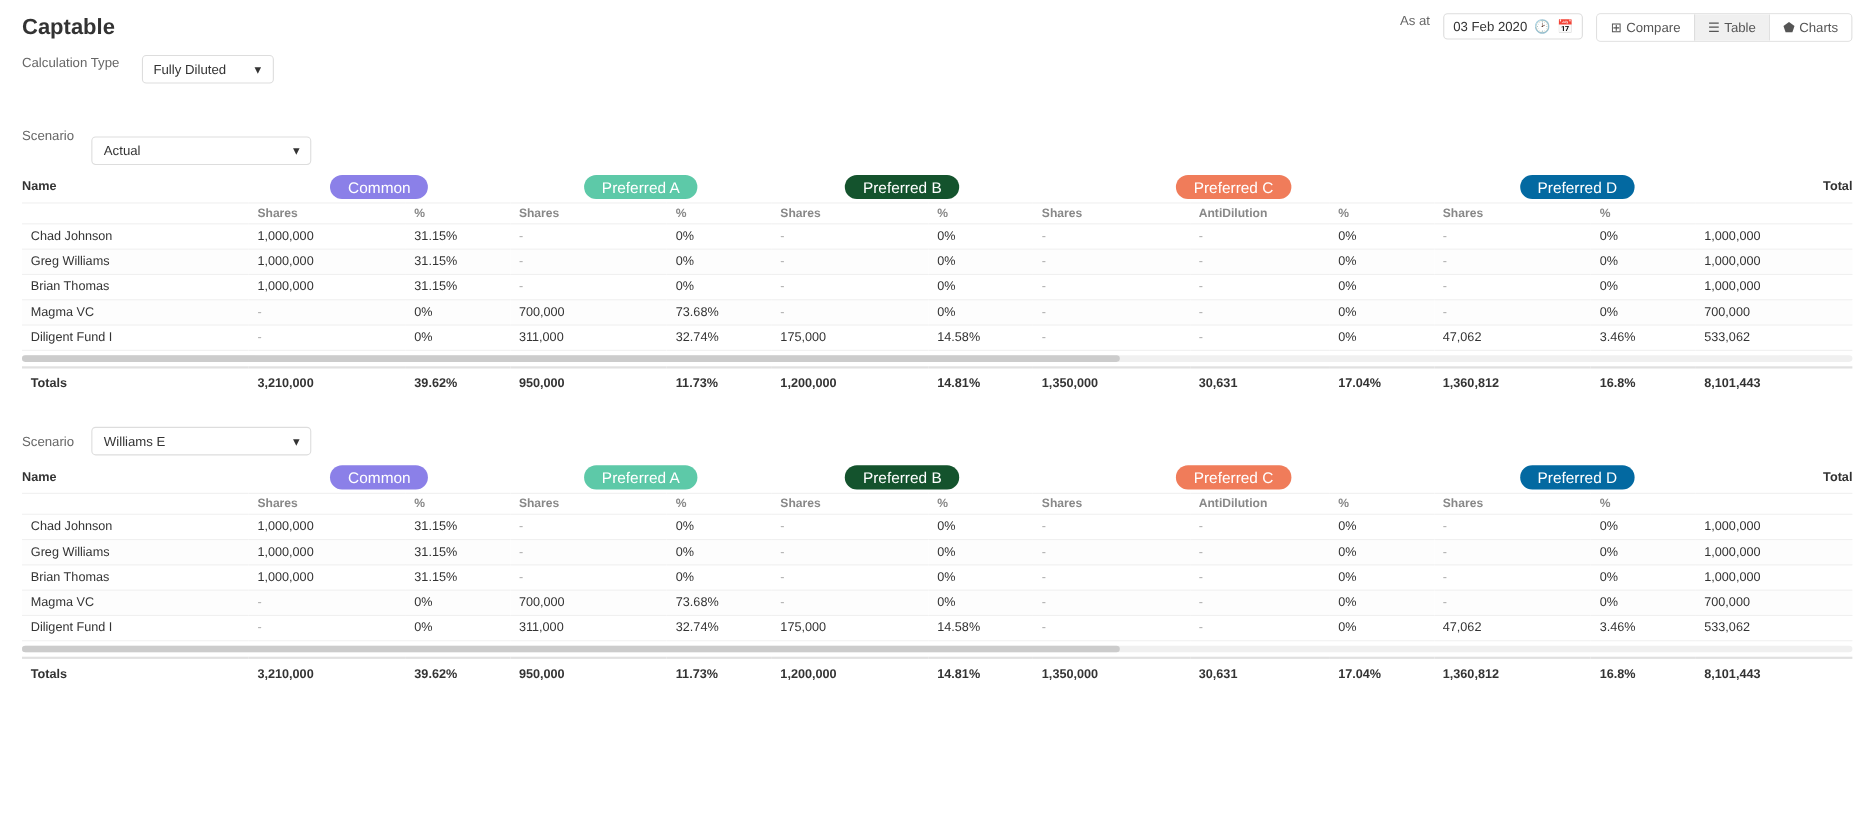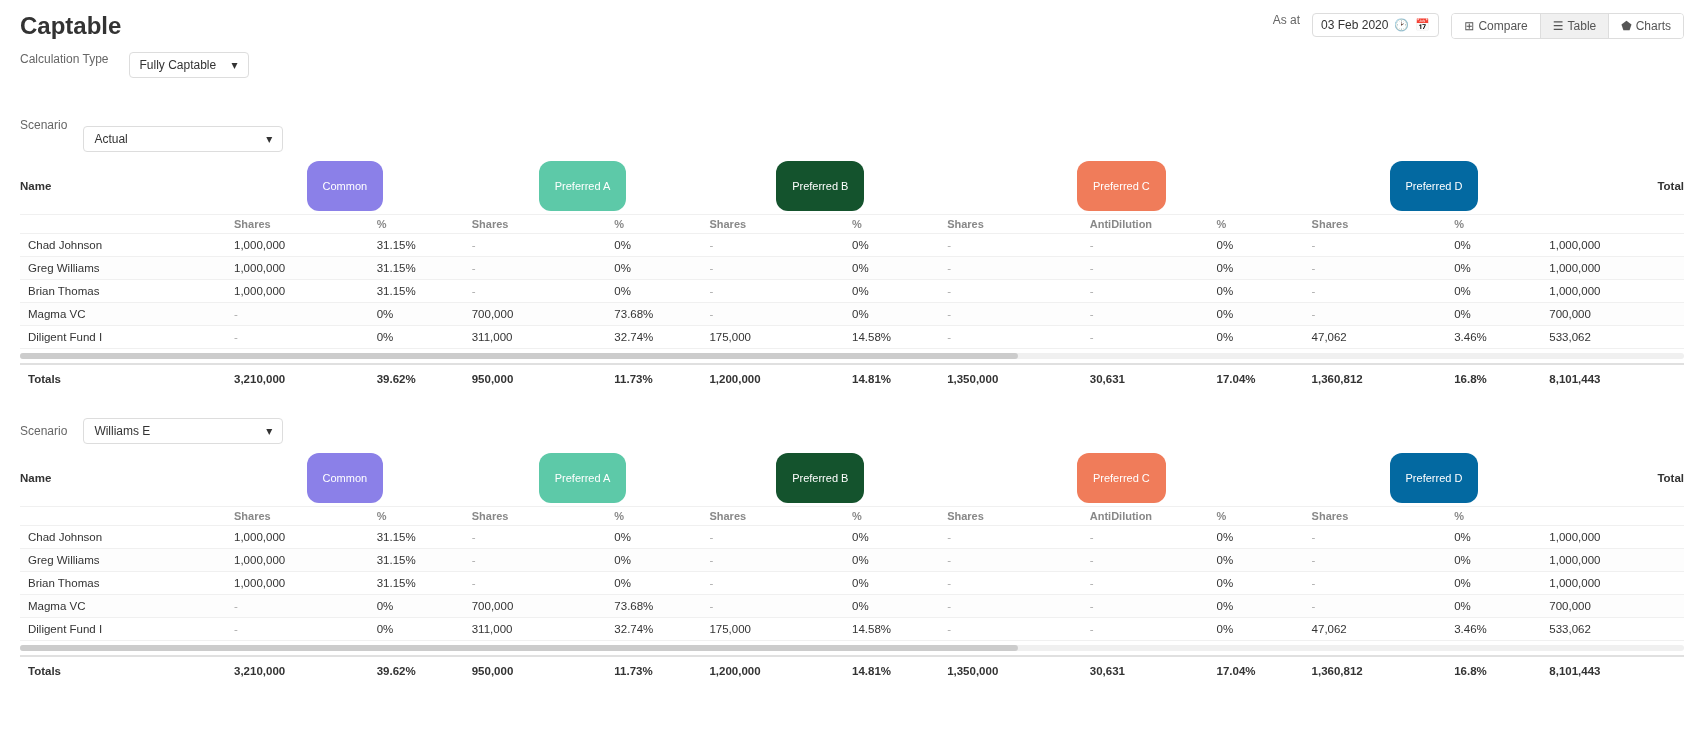--- a/index.html
+++ b/index.html
@@ -1,40 +1,40 @@
 <!DOCTYPE html>
 <html><head>
   <meta charset="utf-8">
   <style>
     * { box-sizing: border-box; margin: 0; padding: 0; }
     body { font-family: -apple-system, BlinkMacSystemFont, 'Segoe UI', sans-serif; font-size: 12px; color: #333; background: #fff; overflow-x: hidden; }
     
     .top-bar { display: flex; align-items: center; justify-content: space-between; padding: 12px 20px 8px 20px; }
-    .app-title { font-size: 24px; font-weight: 600; color: #333; }
+    .app-title { font-size: 20px; font-weight: 600; color: #333; }
     .top-right { display: flex; align-items: flex-start; gap: 12px; }
     .as-at-label { font-size: 12px; color: #666; }
     .date-input { border: 1px solid #ddd; border-radius: 4px; padding: 4px 8px; font-size: 12px; color: #333; display: flex; align-items: center; gap: 6px; }
     .view-buttons { display: flex; border: 1px solid #ddd; border-radius: 4px; overflow: hidden; }
     .view-btn { padding: 5px 12px; font-size: 12px; background: #fff; border: none; cursor: pointer; display: flex; align-items: center; gap: 4px; color: #555; }
     .view-btn.active { background: #f0f0f0; }
     .view-btn + .view-btn { border-left: 1px solid #ddd; }
     
     .controls-bar { display: flex; align-items: flex-start; padding: 4px 20px 12px 20px; gap: 20px; }
     .label-text { font-size: 12px; color: #666; }
     .dropdown { border: 1px solid #ddd; border-radius: 4px; padding: 5px 10px; font-size: 12px; color: #333; display: flex; align-items: center; gap: 6px; cursor: pointer; background: #fff; min-width: 120px; justify-content: space-between; }
     
     .scenario-bar { display: flex; align-items: center; padding: 8px 20px 6px 20px; gap: 16px; }
     
     .table-section { padding: 0 20px 16px 20px; }
     
     .cap-table { width: 100%; border-collapse: collapse; font-size: 11.5px; }
     .cap-table th, .cap-table td { padding: 5px 8px; text-align: left; border-bottom: 1px solid #f0f0f0; white-space: nowrap; }
     
     .header-group th { padding: 3px 0; text-align: center; }
-    .col-header-badge { display: inline-block; padding: 19px 16px; border-radius: 12px; color: #fff; font-size: 11px; font-weight: 500; }
+    .col-header-badge { display: inline-block; padding: 3px 16px; border-radius: 12px; color: #fff; font-size: 14px; font-weight: 500; }
     
     .badge-common { background: #8b80e8; }
     .badge-pref-a { background: #5dc9a8; }
     .badge-pref-b { background: #14532d; }
     .badge-pref-c { background: #f07c5a; }
     .badge-pref-d { background: #0369a1; margin-left: 23px; }
     
     .sub-header th { color: #888; font-weight: 700; font-size: 11px; padding: 3px 8px; }
     
     .totals-row td { font-weight: 700; border-top: 2px solid #e0e0e0; border-bottom: none; padding-top: 8px; }
@@ -77,21 +77,21 @@
         <span>⬟</span>
         <span>Charts</span>
       </button>
     </div>
   </div>
 </div>
 
 <div class="controls-bar">
   <span class="label-text">Calculation Type</span>
   <div class="dropdown">
-    <span>Fully Captable</span>
+    <span>Fully Diluted</span>
     <span>▾</span>
   </div>
 </div>
 
 <div class="scenario-bar">
   <span class="label-text">Scenario</span>
   <div class="dropdown" style="min-width:200px;margin-top:28px;">
     <span>Actual</span>
     <span>▾</span>
   </div>

